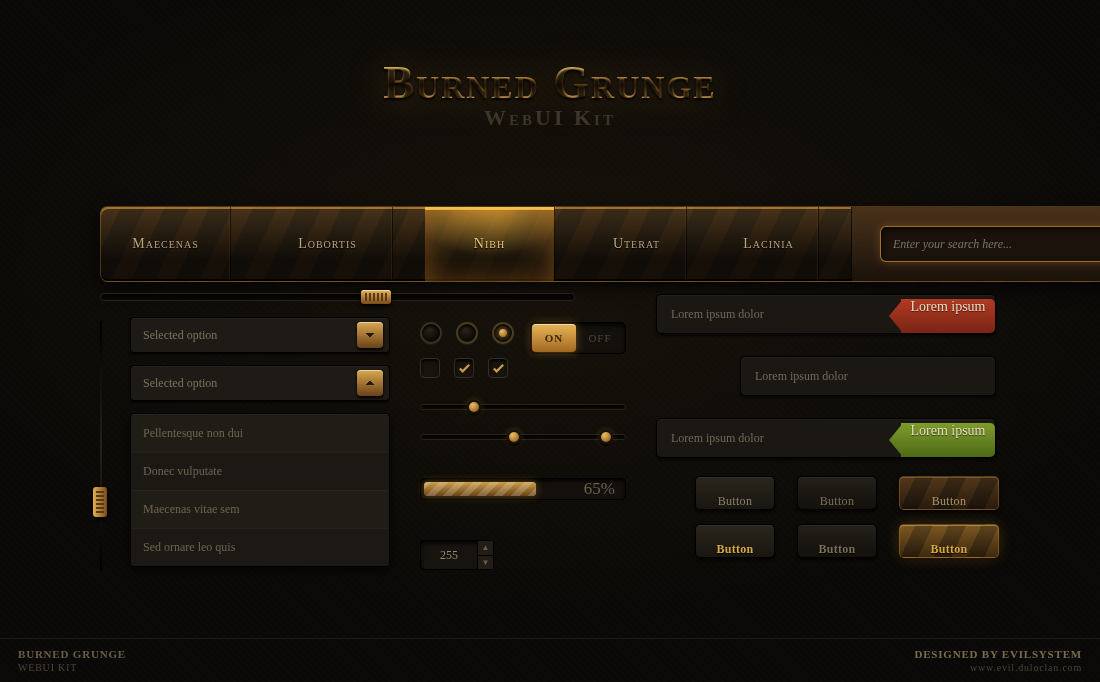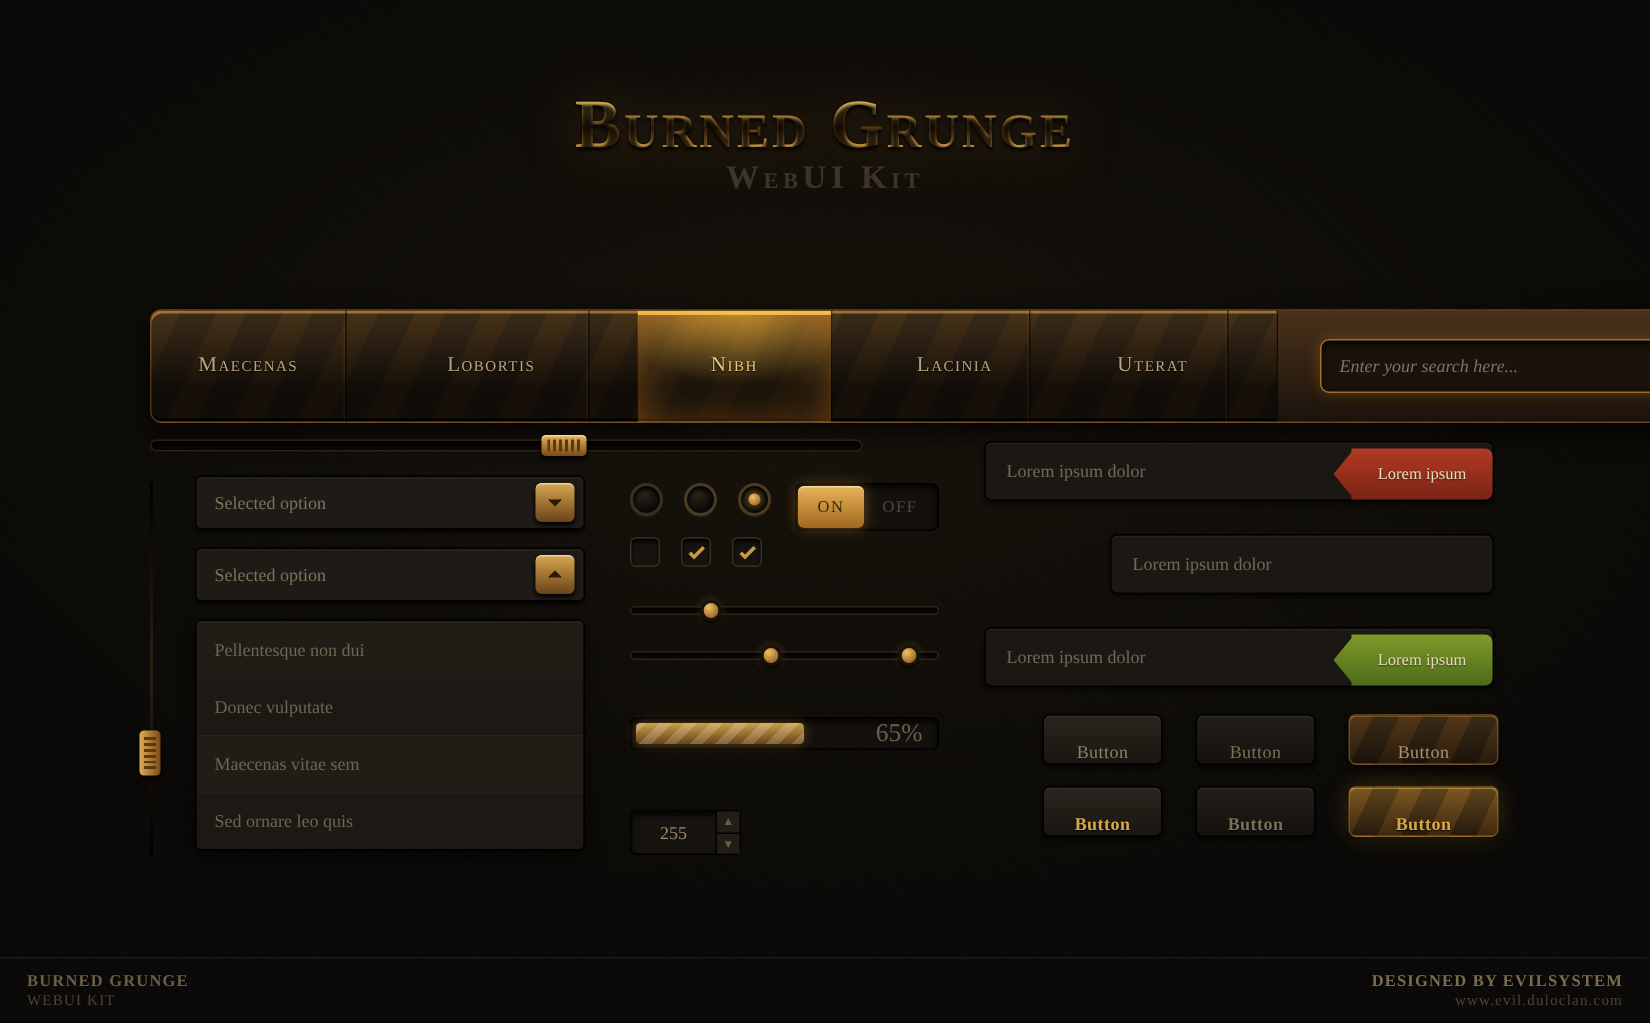--- a/index.html
+++ b/index.html
@@ -206,21 +206,21 @@
     display:flex;align-items:center;font-size:11px;
     cursor:pointer;
   }
   .toggle .seg{
     width:44px;height:28px;margin:1px;border-radius:4px;
     display:flex;align-items:center;justify-content:center;
     text-transform:uppercase;letter-spacing:1px;
   }
   .toggle .seg.on{
     background:linear-gradient(#e8b458,#a06820);
-    color:#3a2608;font-weight:400;
+    color:#3a2608;font-weight:700;
     box-shadow:inset 0 1px 0 rgba(255,255,255,.5),0 0 10px rgba(230,160,50,.4);
   }
   .toggle .seg.off{color:#4e463a;text-align:center;}
 
   .slider{
     position:relative;width:206px;height:6px;margin:26px 0 0;
     background:#0c0a07;border:1px solid #2a2216;border-radius:4px;
     box-shadow:inset 0 2px 3px #000;
   }
   .slider .thumb{
@@ -268,22 +268,22 @@
   .tagrow{
     width:340px;height:40px;margin-bottom:22px;
     background:#1b1813;border:1px solid #000;border-radius:5px;
     box-shadow:inset 0 1px 0 rgba(255,255,255,.04),0 2px 3px rgba(0,0,0,.6);
     display:flex;align-items:center;padding:0 0 0 14px;
     font-size:12px;color:#72685a;position:relative;
   }
   .tagrow.indent{margin-left:84px;width:256px;}
   .tagrow .tag{
     position:absolute;right:0;top:4px;bottom:0;
-    width:94px;display:flex;align-items:center;justify-content:center;
-    font-size:11px;color:#e8dcc0;text-shadow:0 1px 1px rgba(0,0,0,.6);
+    width:94px;display:flex;justify-content:center;
+    font-size:14px;color:#e8dcc0;text-shadow:0 1px 1px rgba(0,0,0,.6);
     border-radius:0 5px 5px 0;
   }
   .tagrow .tag::before{
     content:"";position:absolute;left:-12px;top:0;bottom:0;width:14px;
     clip-path:polygon(100% 0,100% 100%,0 50%);
   }
   .tag.red{background:linear-gradient(#b23a23,#7a2416);}
   .tag.red::before{background:linear-gradient(#b23a23,#7a2416);}
   .tag.green{background:linear-gradient(#7e9c2b,#4e6a18);}
   .tag.green::before{background:linear-gradient(#7e9c2b,#4e6a18);}
@@ -352,24 +352,24 @@
   <div class="navitem">
       <span>Maecenas</span>
     </div>
   <div class="navitem">
       <span>Lobortis</span>
     </div>
   <div class="navitem active">
       <span>Nibh</span>
     </div>
   <div class="navitem" style="flex-basis:100px">
+      <span>Uterat</span>
+    </div>
+  <div class="navitem" style="flex-basis:100px">
       <span>Lacinia</span>
-    </div>
-  <div class="navitem" style="flex-basis:100px">
-      <span>Uterat</span>
     </div>
   <div class="searchwrap">
     <div class="searchbox">
       <input placeholder="Enter your search here..." style="">
       <svg viewBox="0 0 24 24">
           <circle cx="10" cy="10" r="6"></circle>
           <line x1="15" y1="15" x2="21" y2="21"></line>
         </svg>
     </div>
   </div>

